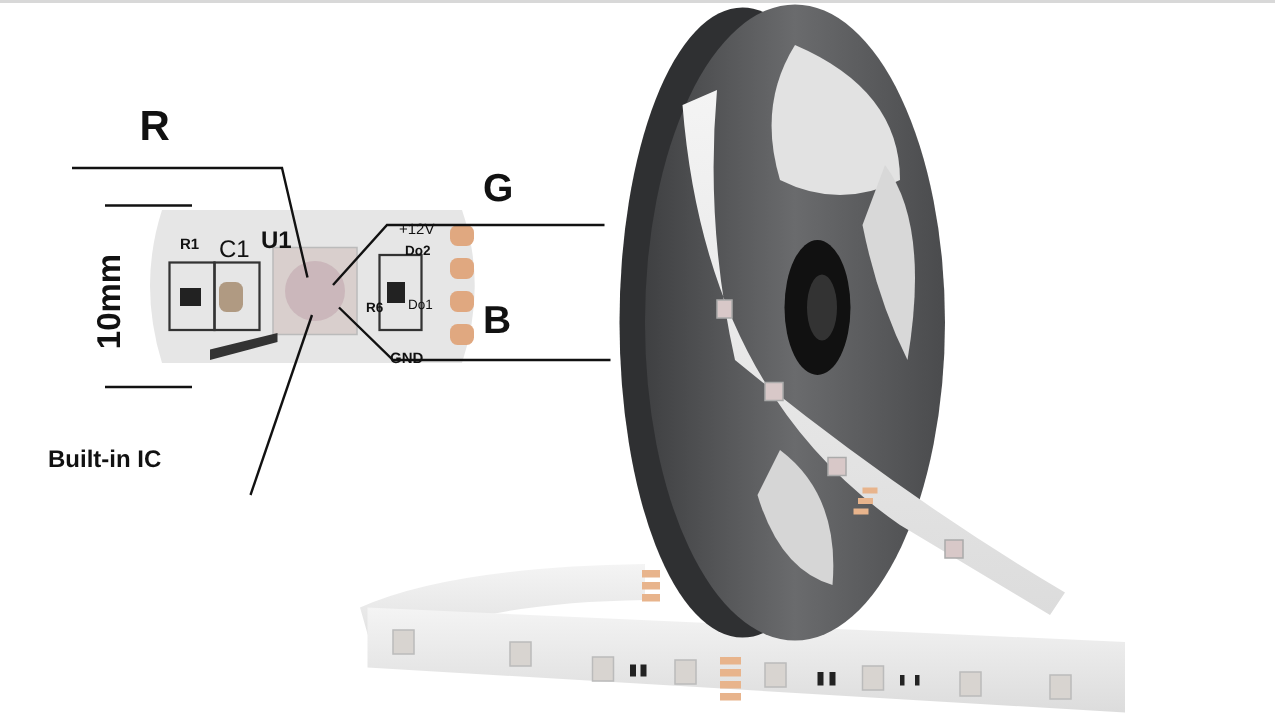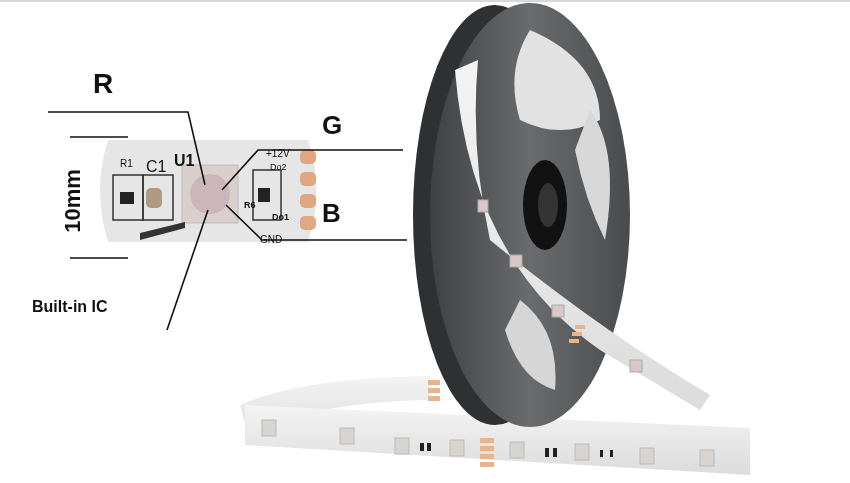--- a/index.html
+++ b/index.html
@@ -106,26 +106,26 @@
   <g stroke="#111" stroke-width="1.6" fill="none">
     <polyline points="48,112 188,112 205,185"></polyline>
     <polyline points="222,190 258,150 403,150"></polyline>
     <polyline points="226,205 262,240 407,240"></polyline>
     <polyline points="167,330 208,210"></polyline>
     <line x1="70" y1="137" x2="128" y2="137"></line>
     <line x1="70" y1="258" x2="128" y2="258"></line>
   </g>
 </svg>
 
-<div class="label" style="left:120px;top:158px;font-size:10px;font-weight:normal">R1</div>
+<div class="label" style="left:120px;top:158px;font-size:10px;font-weight:bold">R1</div>
 <div class="label" style="left:146px;top:158px;font-size:16px;font-weight:normal">C1</div>
 <div class="label" style="left:174px;top:152px;font-size:16px;font-weight:bold">U1</div>
 <div class="label" style="left:266px;top:148px;font-size:10px;font-weight:normal">+12V</div>
-<div class="label" style="left:270px;top:162px;font-size:9px;font-weight:normal">Do2</div>
+<div class="label" style="left:270px;top:162px;font-size:9px;font-weight:bold">Do2</div>
 <div class="label" style="left:244px;top:200px;font-size:9px;font-weight:bold">R6</div>
-<div class="label" style="left:272px;top:212px;font-size:9px;font-weight:bold">Do1</div>
-<div class="label" style="left:260px;top:234px;font-size:10px;font-weight:normal">GND</div>
+<div class="label" style="left:272px;top:198px;font-size:9px;font-weight:normal">Do1</div>
+<div class="label" style="left:260px;top:234px;font-size:10px;font-weight:bold">GND</div>
 
 <div class="label" style="left:93px;top:68px;font-size:28px">R</div>
 <div class="label" style="left:322px;top:110px;font-size:26px">G</div>
 <div class="label" style="left:322px;top:198px;font-size:26px">B</div>
 <div class="label" style="left:32px;top:298px;font-size:16px">Built-in IC</div>
 <div class="label" style="left:38px;top:188px;font-size:22px;transform:rotate(-90deg);transform-origin:center;width:70px;text-align:center">10mm</div>
 
 </body></html>

